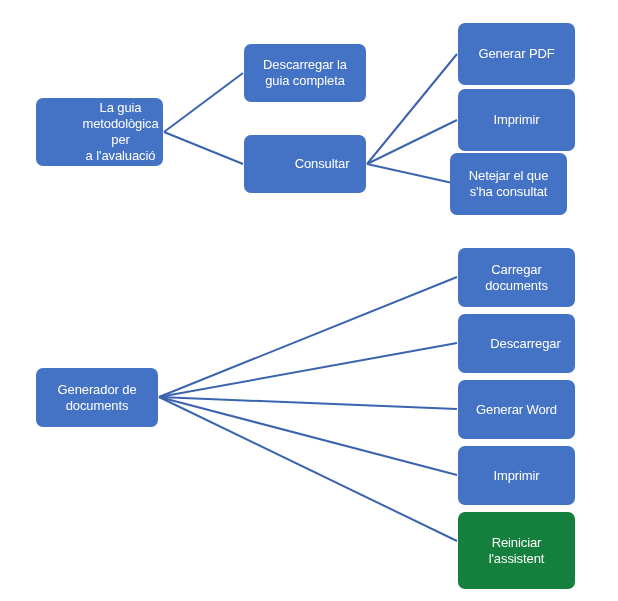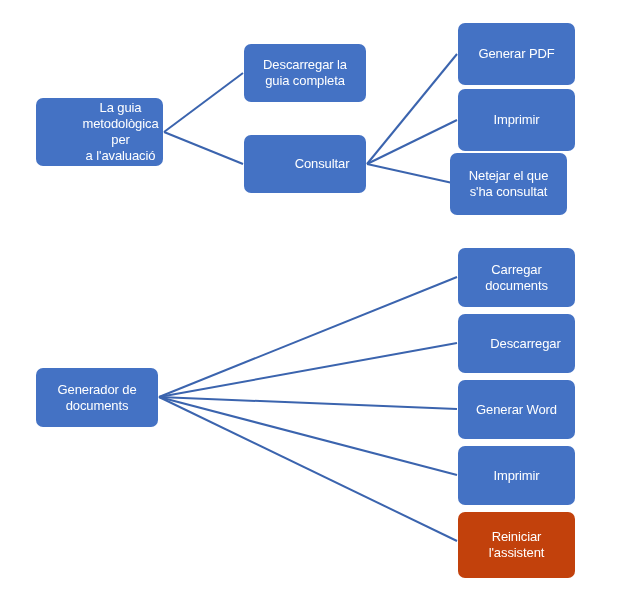--- a/index.html
+++ b/index.html
@@ -78,16 +78,16 @@
       <div class="node" style="left: 458px; top: 89px; width: 117px; height: 62px; background: rgb(68, 114, 196); color: rgb(255, 255, 255); border-radius: 7px;"><span class="node-label">Imprimir</span></div>
       <div class="node" style="left: 450px; top: 153px; width: 117px; height: 62px; background: rgb(68, 114, 196); color: rgb(255, 255, 255); border-radius: 7px;"><span class="node-label">Netejar el que
 s'ha consultat</span></div>
       <div class="node" style="left: 36px; top: 368px; width: 122px; height: 59px; background: rgb(68, 114, 196); color: rgb(255, 255, 255); border-radius: 7px; align-items: center;"><span class="node-label">Generador de
 documents</span></div>
       <div class="node" style="left: 458px; top: 248px; width: 117px; height: 59px; background: rgb(68, 114, 196); color: rgb(255, 255, 255); border-radius: 7px;"><span class="node-label">Carregar
 documents</span></div>
       <div class="node" style="left: 458px; top: 314px; width: 117px; height: 59px; background: rgb(68, 114, 196); color: rgb(255, 255, 255); border-radius: 7px; padding-left: 24px;"><span class="node-label">Descarregar</span></div>
       <div class="node" style="left: 458px; top: 380px; width: 117px; height: 59px; background: rgb(68, 114, 196); color: rgb(255, 255, 255); border-radius: 7px; justify-content: center;"><span class="node-label">Generar Word</span></div>
       <div class="node" style="left: 458px; top: 446px; width: 117px; height: 59px; background: rgb(68, 114, 196); color: rgb(255, 255, 255); border-radius: 7px;"><span class="node-label">Imprimir</span></div>
-      <div class="node" style="left: 458px; top: 512px; width: 117px; height: 66px; background: #c2410c; color: rgb(255, 255, 255); border-radius: 7px;"><span class="node-label">Reiniciar
+      <div class="node" style="left: 458px; top: 512px; width: 117px; height: 77px; background: #15803d; color: rgb(255, 255, 255); border-radius: 7px;"><span class="node-label">Reiniciar
 l'assistent</span></div>
     </div>
 </div>
 
 </body></html>

